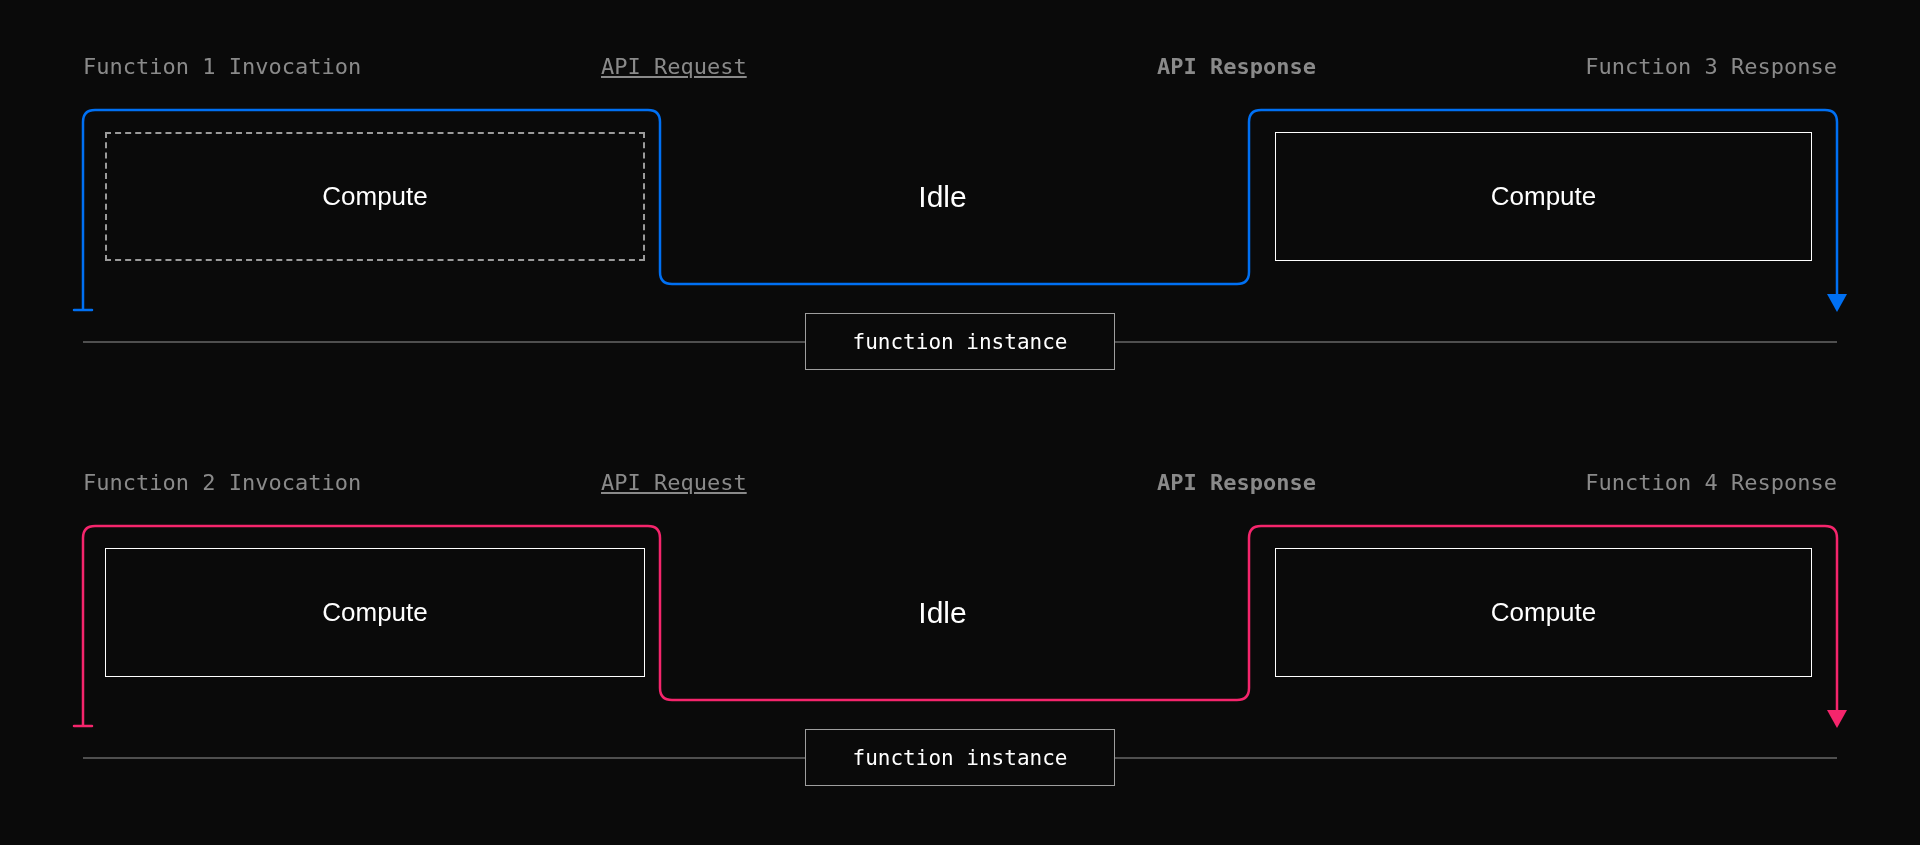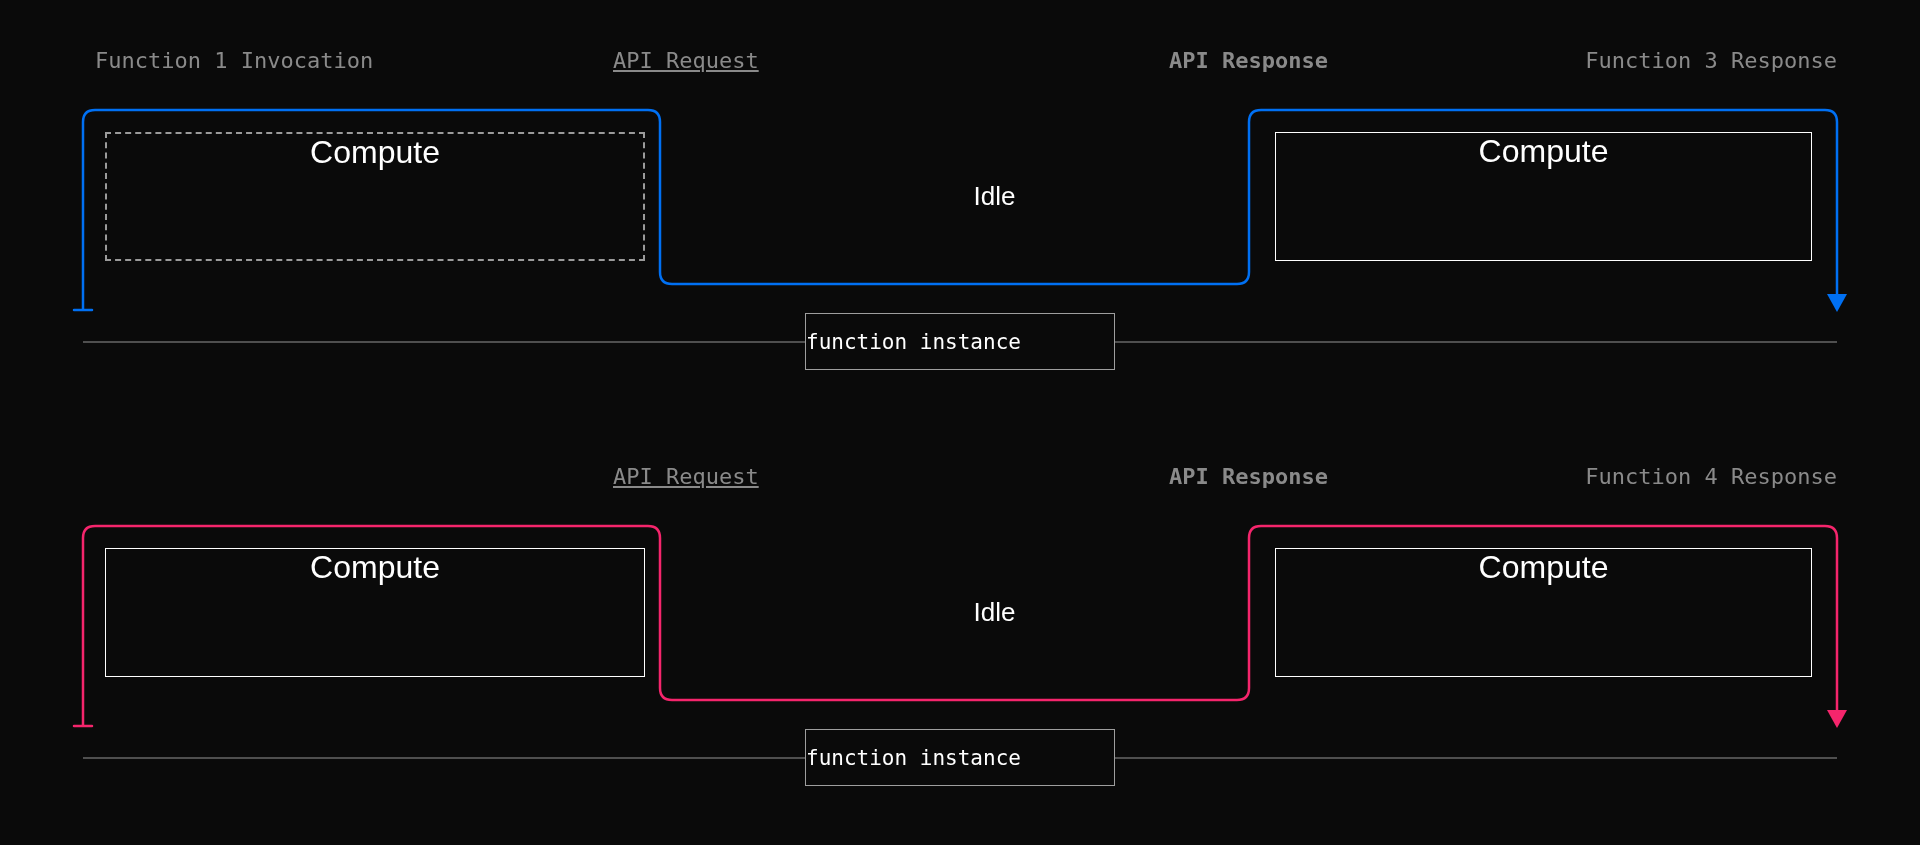--- a/index.html
+++ b/index.html
@@ -19,66 +19,66 @@
     position: absolute;
     left: 0;
     width: 1920px;
     height: 400px;
   }
   #diagram-1 { top: 0; }
   #diagram-2 { top: 416px; }
 
   .timeline-label {
     position: absolute;
-    top: 48px;
+    top: 54px;
     font-family: "DejaVu Sans Mono", "Liberation Mono", monospace;
     font-size: 22px;
     color: var(--label, #8a8a8a);
     white-space: nowrap;
-    margin-left: 12px;
   }
   .lbl-invocation { left: 83px; }
   .lbl-request { left: 601px; text-decoration: underline; }
   .lbl-response { left: 1157px; font-weight: bold; }
   .lbl-fnresponse { right: 83px; }
 
   svg.flow {
     position: absolute;
     top: 0;
     left: 0;
     pointer-events: none;
   }
 
   .compute-box {
     position: absolute;
     top: 132px;
     height: 129px;
     box-sizing: border-box;
     display: flex;
+    align-items: center;
     justify-content: center;
     background: var(--background, #0a0a0a);
     color: var(--text, #ffffff);
-    font-size: 32px;
+    font-size: 26px;
   }
   .compute-left { left: 105px; width: 540px; }
   .compute-right { left: 1275px; width: 537px; }
   .solid { border: 1.5px solid var(--box-border, #ffffff); }
   .dashed { border: 2px dashed var(--dashed-border, #9b9b9b); }
 
   .idle-region {
     position: absolute;
     top: 132px;
-    left: 700px;
+    left: 648px;
     width: 589px;
     height: 129px;
     display: flex;
     align-items: center;
     justify-content: center;
     color: var(--text, #ffffff);
-    font-size: 26px;
+    font-size: 30px;
   }
 
   .base-line {
     position: absolute;
     top: 341px;
     left: 83px;
     width: 1754px;
     height: 2px;
     background: var(--line, #4f4f4f);
   }
@@ -87,20 +87,21 @@
     position: absolute;
     top: 313px;
     left: 805px;
     width: 310px;
     height: 57px;
     box-sizing: border-box;
     border: 1.5px solid var(--instance-border, #9e9e9e);
     background: var(--background, #0a0a0a);
     display: flex;
     align-items: center;
+    justify-content: center;
     color: var(--text, #ffffff);
     font-family: "DejaVu Sans Mono", "Liberation Mono", monospace;
     font-size: 21px;
     white-space: nowrap;
   }
 </style>
 </head>
 <body>
 
 <div class="canvas">
@@ -126,20 +127,21 @@
       <span>Compute</span>
     </div>
 
     <div class="base-line"></div>
     <div class="instance-box">
       <span>function instance</span>
     </div>
   </section>
 
   <section class="diagram" id="diagram-2">
+    <div class="timeline-label lbl-invocation">Function 2 Invocation</div>
     <div class="timeline-label lbl-request">API Request</div>
     <div class="timeline-label lbl-response">API Response</div>
     <div class="timeline-label lbl-fnresponse">Function 4 Response</div>
 
     <svg class="flow" width="1920" height="400" viewBox="0 0 1920 400">
       <path fill="none" stroke-width="2.5" stroke-linecap="round" stroke-linejoin="round" d="M74 310 H92 M83 310 V122 Q83 110 95 110 H648 Q660 110 660 122 V272 Q660 284 672 284 H1237 Q1249 284 1249 272 V122 Q1249 110 1261 110 H1825 Q1837 110 1837 122 V296" stroke="#f5256c"></path>
       <path d="M1827 294 L1847 294 L1837 312 Z" fill="#f5256c"></path>
     </svg>
 
     <div class="compute-box compute-left solid">

